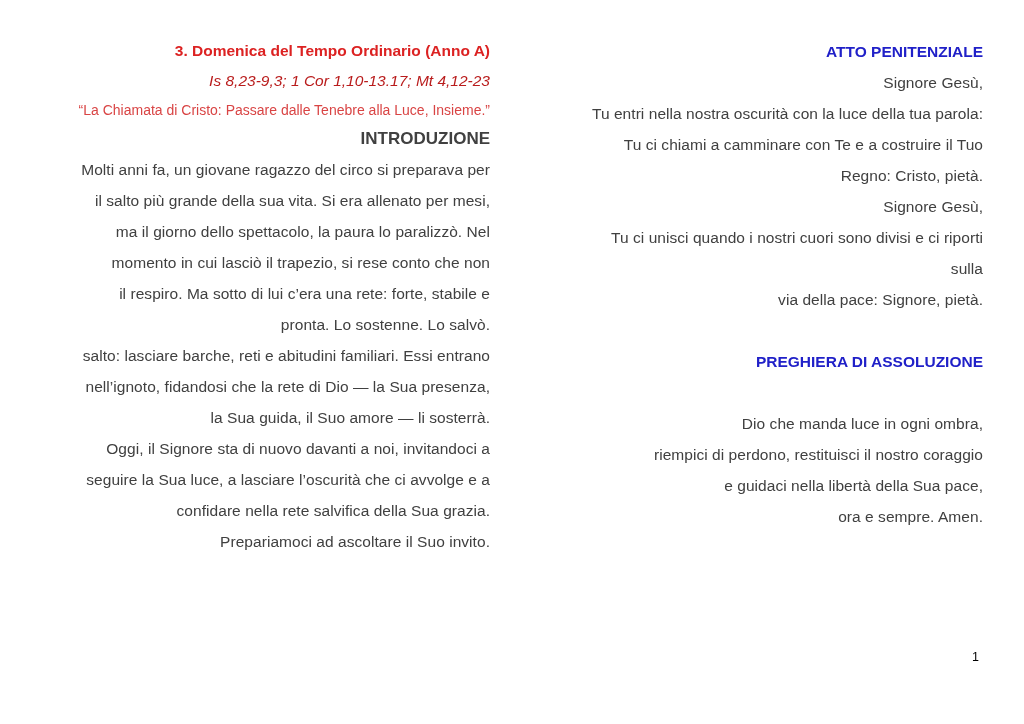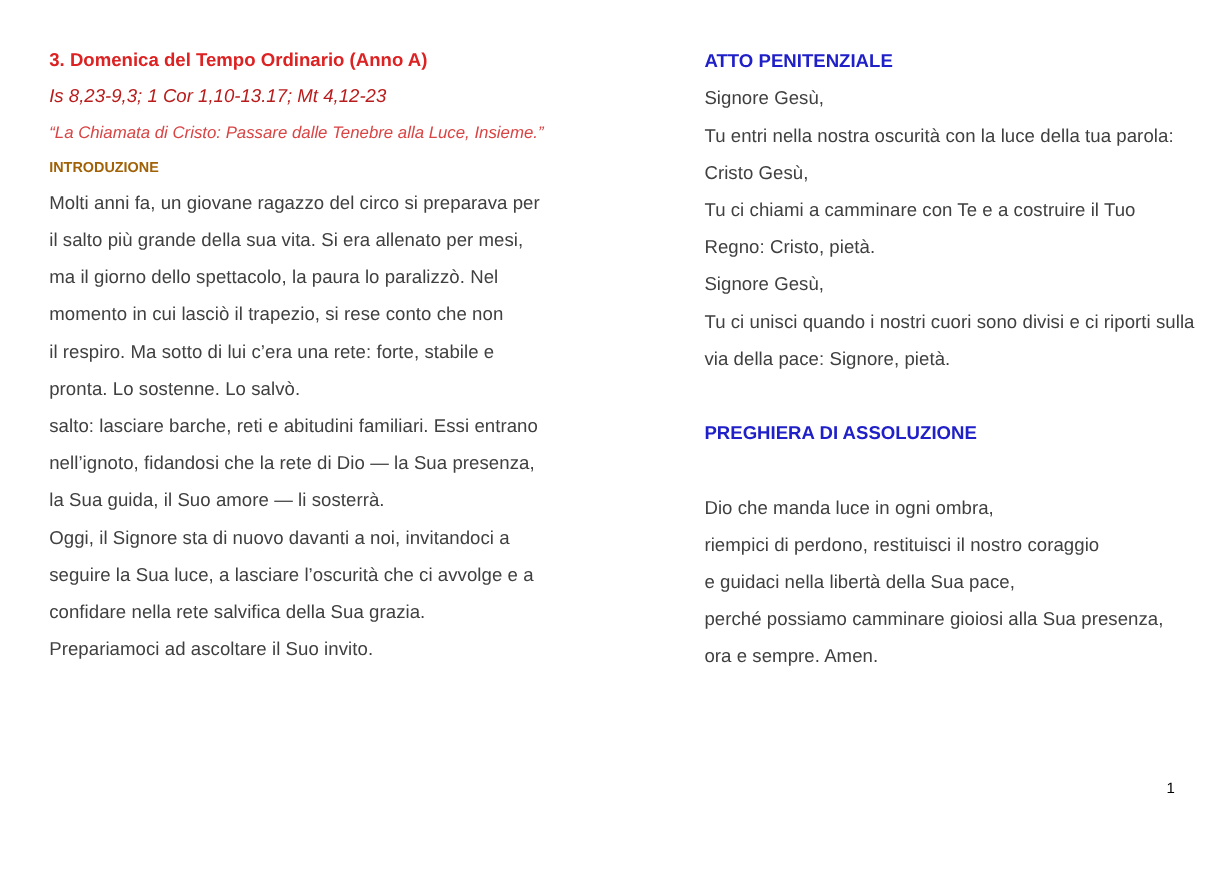--- a/index.html
+++ b/index.html
@@ -12,41 +12,42 @@
     font-family: "Liberation Sans", sans-serif;
     color: #000000;
   }
   .page {
     position: relative;
     width: 1024px;
     height: 724px;
     background: #ffffff;
     overflow: hidden;
     box-sizing: border-box;
+    text-align: right;
   }
   .columns {
     position: absolute;
     top: 36px;
     left: 0;
     width: 1024px;
     display: flex;
     align-items: flex-start;
   }
   .col {
     box-sizing: border-box;
   }
   .col-left {
     width: 494px;
     padding-left: 41px;
     padding-right: 4px;
   }
   .col-right {
     width: 530px;
     padding-left: 93px;
-    padding-right: 24px;
+    padding-right: 41px;
   }
 
   .line {
     font-size: 15.5px;
     line-height: 31px;
     white-space: pre-wrap;
     letter-spacing: 0.05px;
   }
   .body-line {
     color: #404040;
@@ -64,28 +65,27 @@
     line-height: 30px;
   }
   .title-ref {
     color: #b91c1c;
     font-style: italic;
     font-size: 15.5px;
     line-height: 30px;
   }
   .title-quote {
     color: #D94444;
-    font-style: italic;
     font-size: 14px;
     line-height: 28px;
   }
   .heading-blue {
-    color: #a16207;
+    color: #404040;
     font-weight: bold;
-    font-size: 12px;
+    font-size: 17px;
     line-height: 30px;
   }
   .heading-blue-right {
     color: #2020C8;
     font-weight: bold;
     font-size: 15.5px;
     line-height: 31px;
   }
 
   .page-number {
@@ -132,39 +132,37 @@
 
     </div>
 
     <div class="col col-right">
 
       <div class="heading-blue-right">ATTO PENITENZIALE</div>
 
       <div>
         <div class="line body-line">Signore Gesù,</div>
         <div class="line body-line">Tu entri nella nostra oscurità con la luce della tua parola:</div>
-        <div class="line body-line">Cristo Gesù,</div>
         <div class="line body-line">Tu ci chiami a camminare con Te e a costruire il Tuo</div>
         <div class="line body-line">Regno: Cristo, pietà.</div>
         <div class="line body-line">Signore Gesù,</div>
         <div class="line body-line">Tu ci unisci quando i nostri cuori sono divisi e ci riporti sulla</div>
         <div class="line body-line">via della pace: Signore, pietà.</div>
       </div>
 
       <div class="blank-line"></div>
 
       <div class="heading-blue-right">PREGHIERA DI ASSOLUZIONE</div>
 
       <div class="blank-line"></div>
 
       <div>
         <div class="line body-line">Dio che manda luce in ogni ombra,</div>
         <div class="line body-line">riempici di perdono, restituisci il nostro coraggio</div>
         <div class="line body-line">e guidaci nella libertà della Sua pace,</div>
-        <div class="line body-line">perché possiamo camminare gioiosi alla Sua presenza,</div>
         <div class="line body-line">ora e sempre. Amen.</div>
       </div>
 
     </div>
 
   </div>
 
   <div class="page-number">1</div>
 
 </div>

